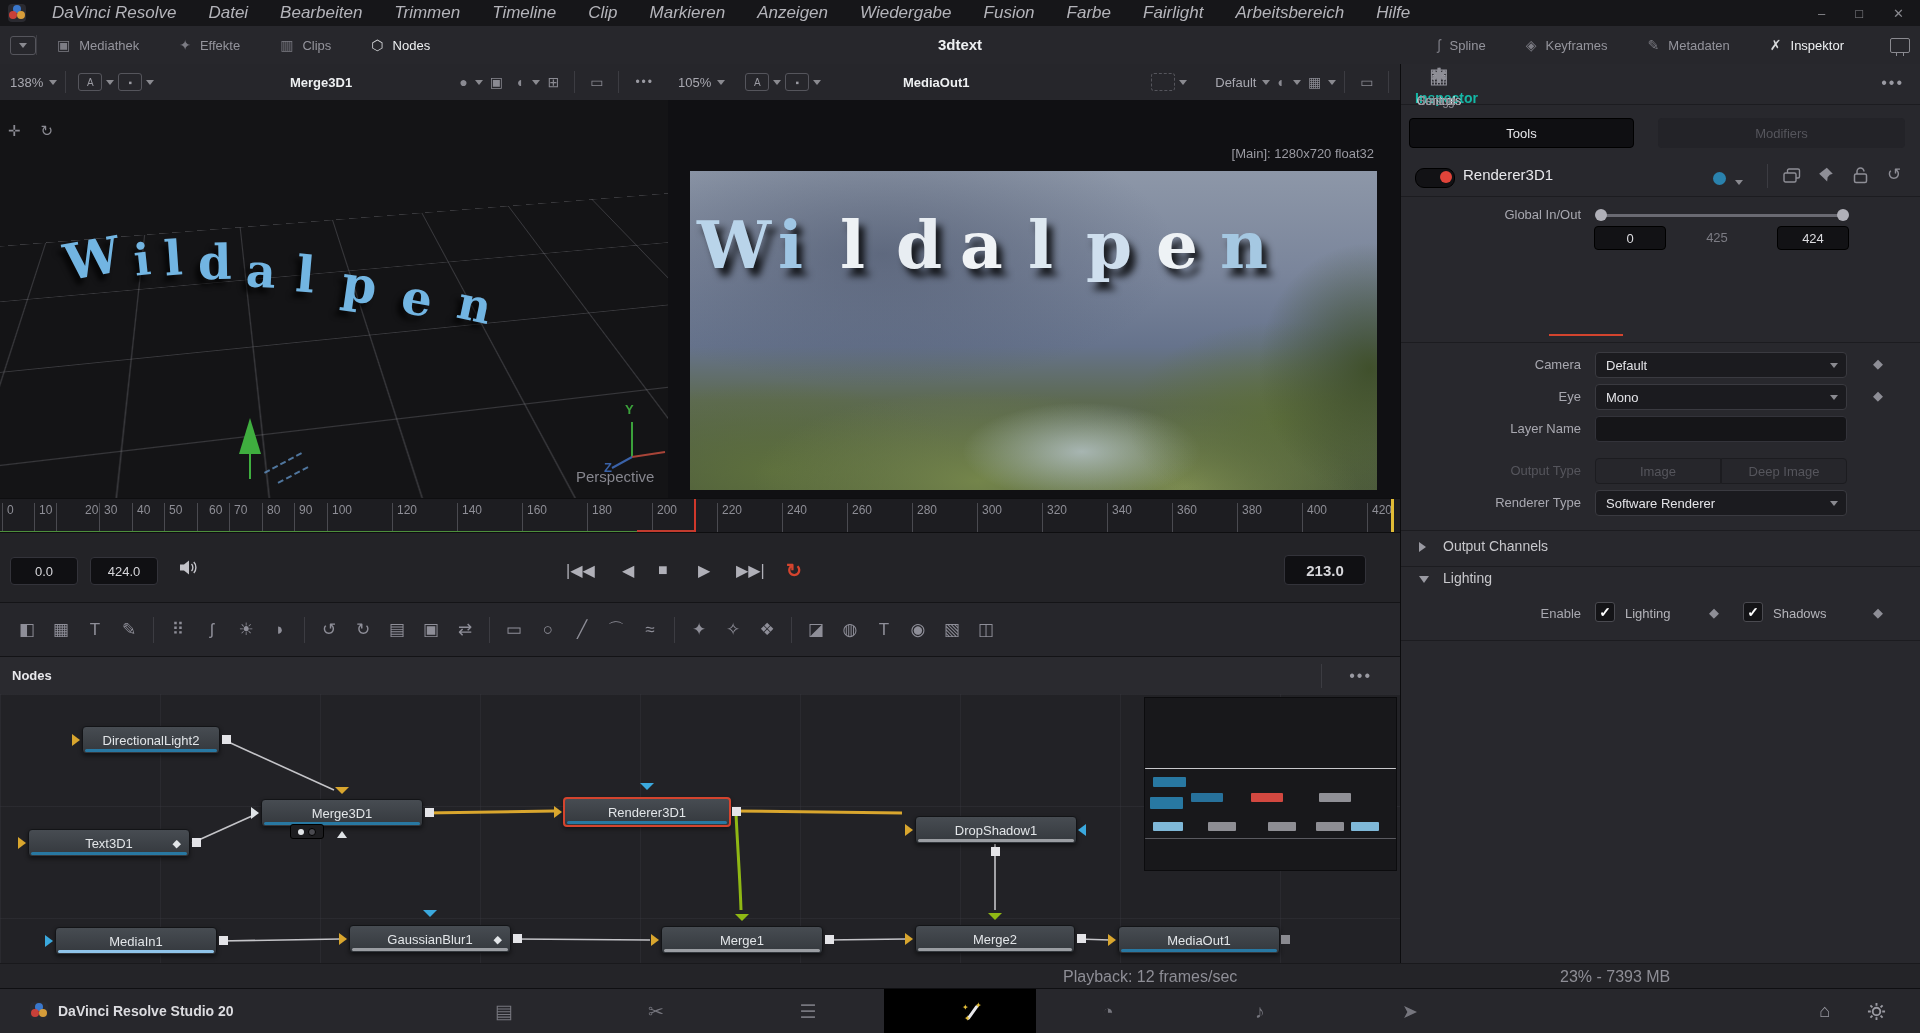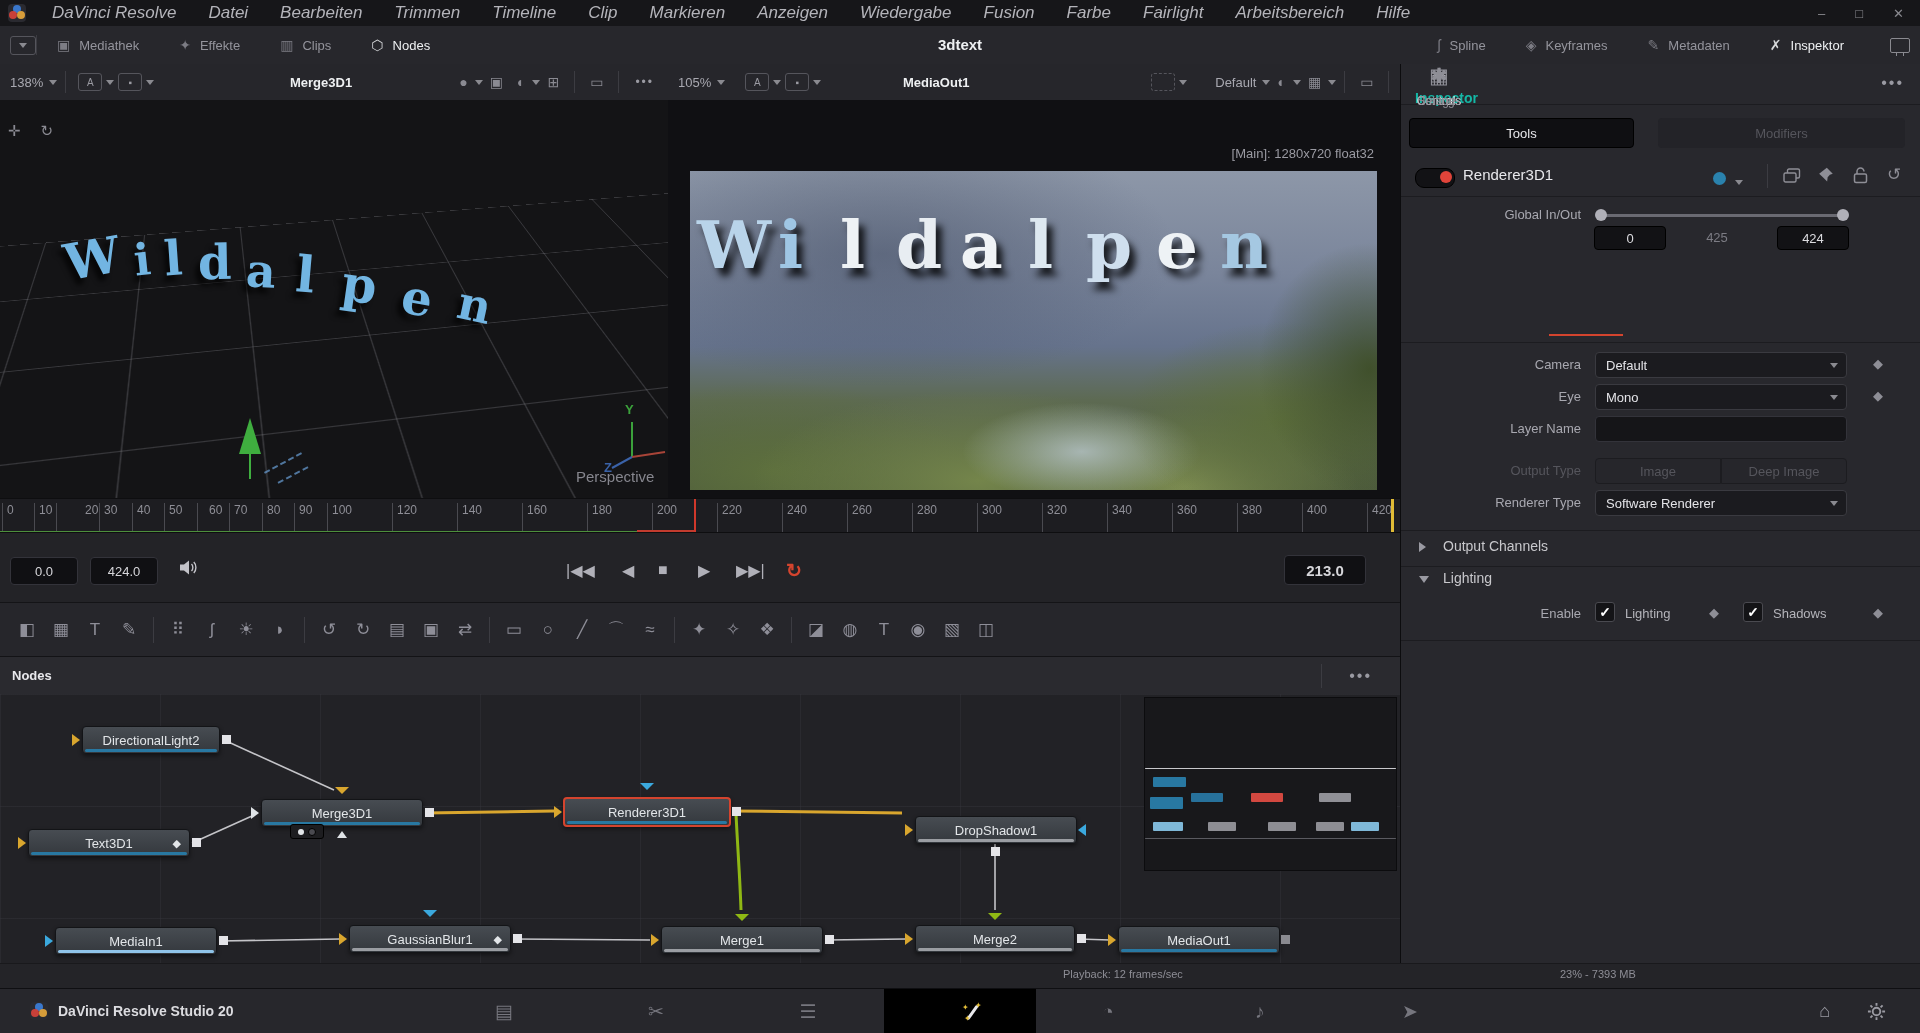--- a/index.html
+++ b/index.html
@@ -125,21 +125,21 @@
   .node .badge{display:none;position:absolute;left:28px;bottom:-13px;width:32px;height:13px;background:#1d1d20;border:1px solid #000;border-radius:3px;align-items:center;justify-content:center;gap:4px;}
   .node.has-badge .badge{display:flex;}
   .node .badge i{width:6px;height:6px;border-radius:50%;}
   .node .badge i:first-child{background:#e2e5e8;}
   .node .badge i:last-child{background:#4a4a50;border:1px solid #000;}
   .node .dia{display:none;position:absolute;right:8px;font-size:11px;color:#e2e5e8;}
   .node.has-dia .dia{display:block;}
   #minimap{position:absolute;left:1145px;top:4px;width:251px;height:172px;background:#18181b;box-shadow:0 0 0 1px #0c0c0e;}
   .mbar{position:absolute;border-radius:1px;}
   
-  #status{left:0;top:963px;width:1920px;height:25px;background:#242428;border-top:1px solid #19191c;font-size:11px;color:#8e8e96;}
+  #status{left:0;top:963px;width:1920px;height:25px;background:#242428;border-top:1px solid #19191c;font-size:16px;color:#8e8e96;}
   #appbar{left:0;top:988px;width:1920px;height:45px;background:#27272c;border-top:1px solid #0f0f12;}
   .ab-title{position:absolute;left:58px;top:0;line-height:45px;font-size:14px;font-weight:bold;color:#dcdce0;}
   .ab-logo{position:absolute;left:22px;top:13px;}
   .page-ico{position:absolute;top:0;width:46px;height:45px;display:flex;align-items:center;justify-content:center;font-size:19px;color:#76767e;}
   .page-ico.active-box{background:#000;width:152px;}
   .wand{position:relative;width:22px;height:22px;}
   .wand b{position:absolute;left:10px;top:3px;width:3px;height:17px;background:#e8e8ec;border-radius:2px;transform:rotate(35deg);}
   .wand s{position:absolute;color:#e8c23a;font-size:8px;text-decoration:none;}
   .ab-right{position:absolute;top:0;height:45px;display:flex;align-items:center;color:#9a9aa2;}
   

